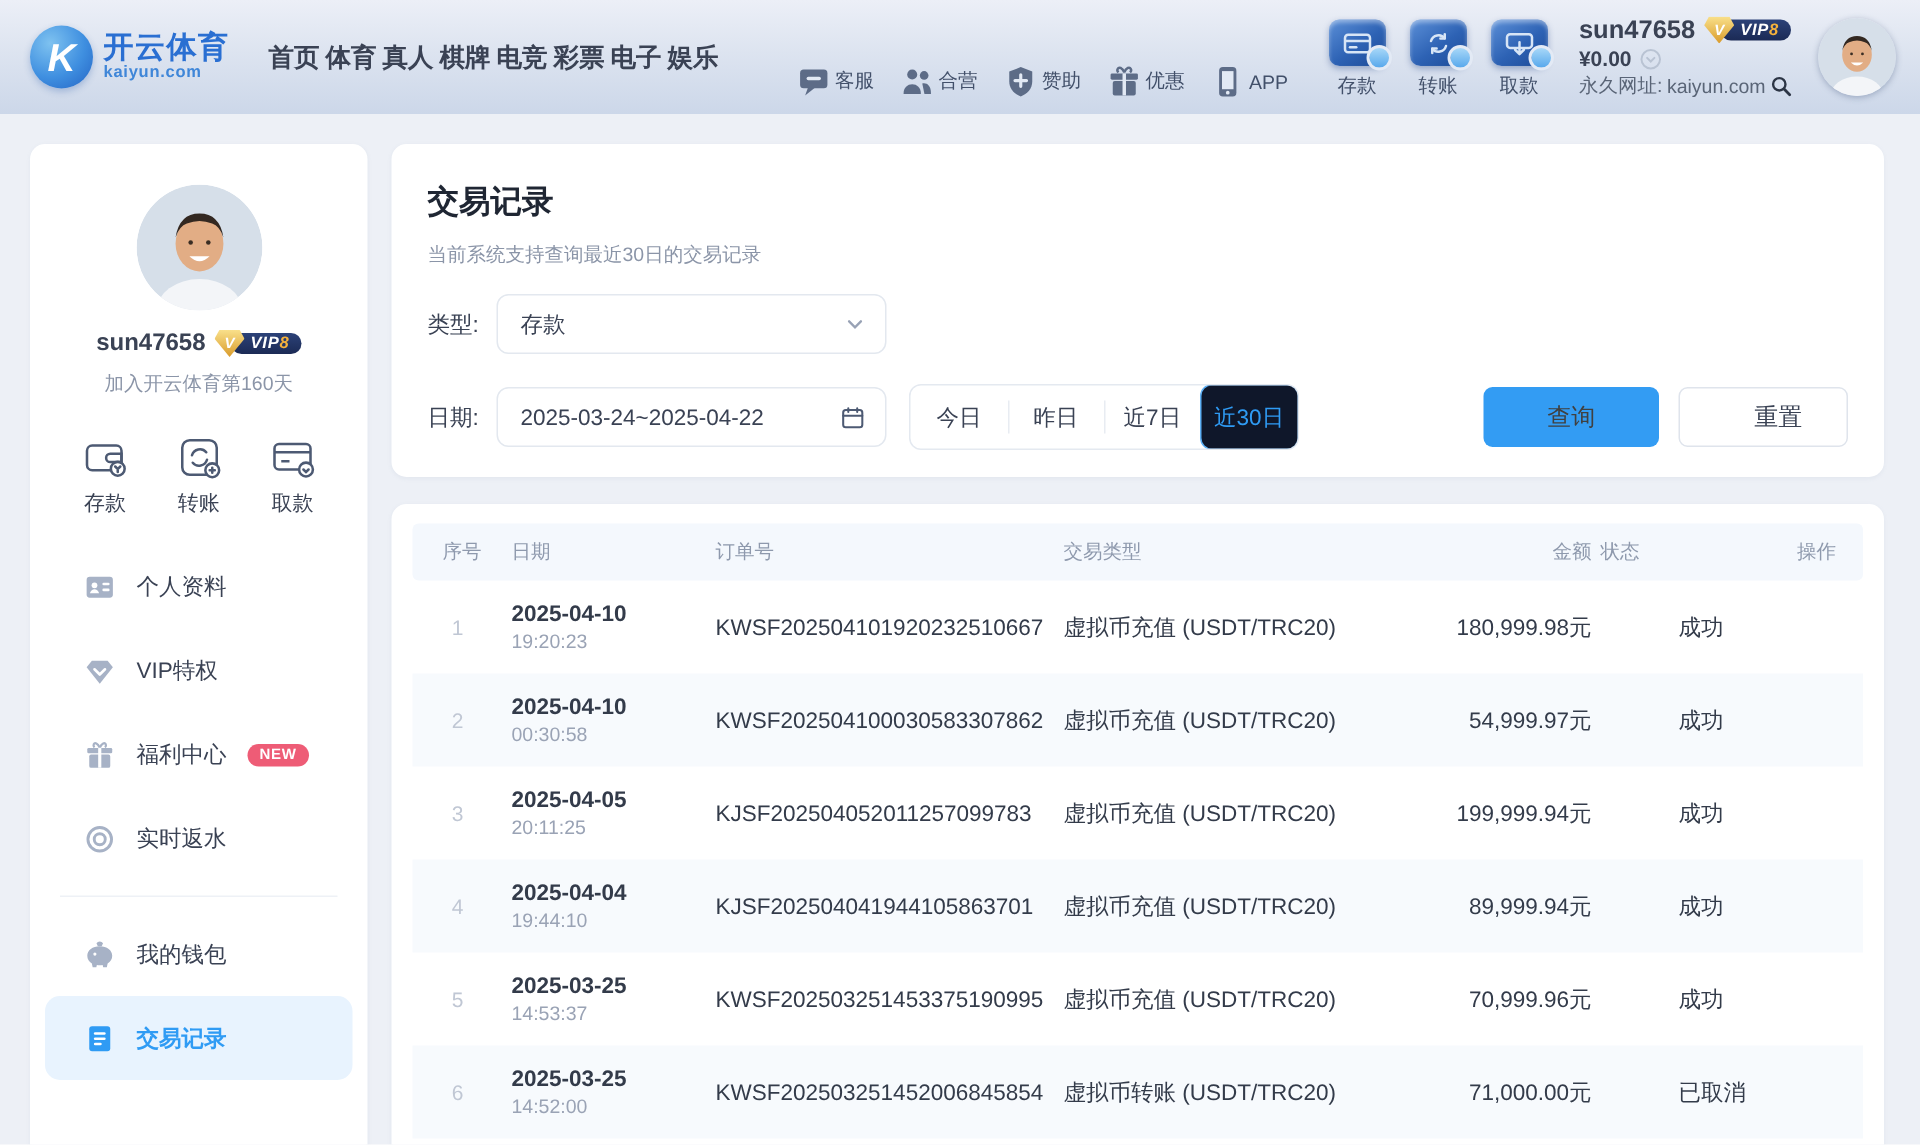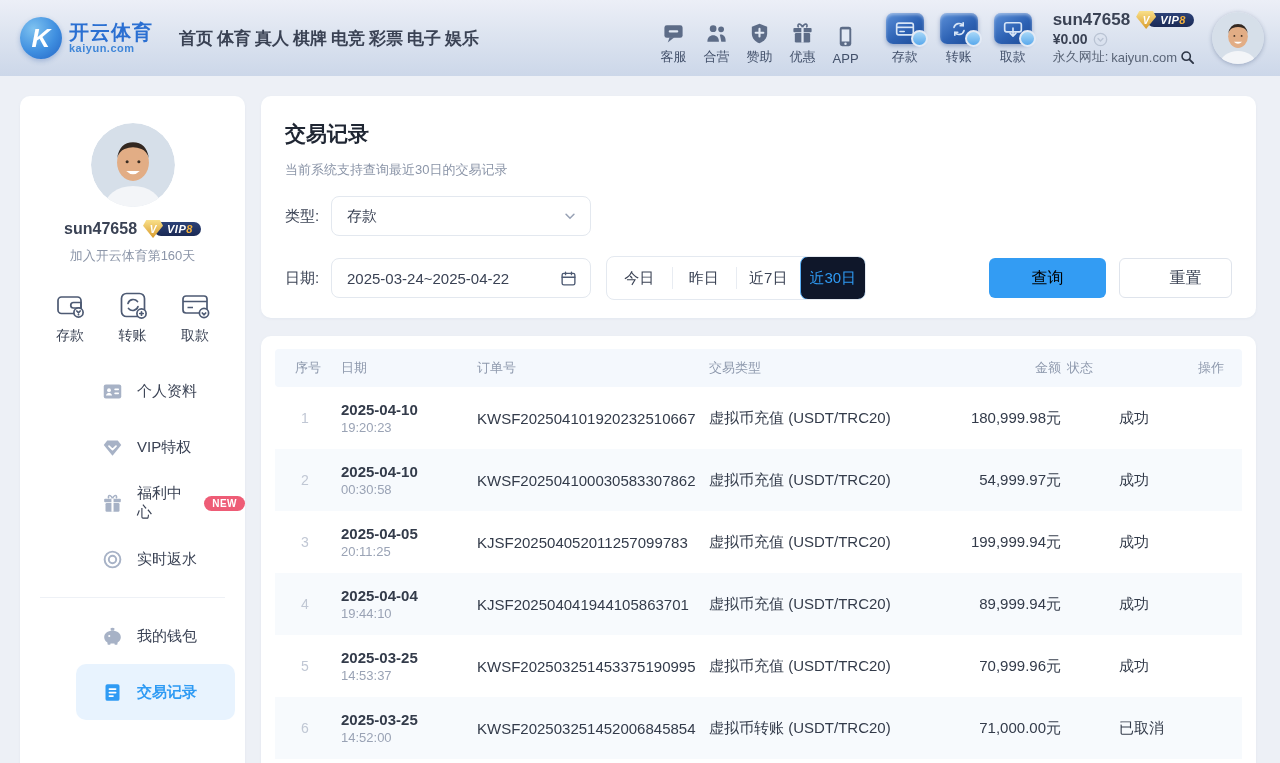--- a/index.html
+++ b/index.html
@@ -24,21 +24,21 @@
     box-shadow:0 2px 5px rgba(40,90,170,.3);
   }
   .logo-text { line-height:1.05; }
   .logo-brand { font-size:20px; font-weight:bold; color:#2a6fd2; letter-spacing:1px; }
   .logo-domain { font-size:11px; font-weight:bold; color:#3f86d8; letter-spacing:.5px; }
 
   .main-nav { display:flex; gap:4px; margin-left:26px; }
   .nav-item { font-size:17px; font-weight:600; color:#3a4254; cursor:pointer; white-space:nowrap; }
 
   .topbar-right { margin-left:auto; display:flex; align-items:flex-end; gap:17px; }
-  .qicon { display:flex; flex-direction:column; align-items:center; gap:3px; cursor:pointer; }
+  .qicon { display:flex; flex-direction:row; align-items:center; gap:3px; cursor:pointer; }
   .qicon .icon { color:#5d6c87; height:24px; display:flex; align-items:flex-end; }
   .qlabel { font-size:13px; color:#42506a; white-space:nowrap; }
 
   .wallet-group { display:flex; align-items:flex-end; gap:16px; margin-left:10px; }
   .waction { display:flex; flex-direction:column; align-items:center; gap:4px; cursor:pointer; }
   .cube {
     width:38px; height:31px; border-radius:7px; position:relative;
     background:linear-gradient(145deg,#5c90d8 0%,#2d62b4 55%,#1d4a96 100%);
     box-shadow:inset 0 2px 3px rgba(255,255,255,.4), 0 2px 4px rgba(25,60,130,.35);
     display:flex; align-items:center; justify-content:center;
@@ -80,21 +80,21 @@
   }
   .profile { text-align:center; padding-top:27px; }
   .avatar-side { width:84px; height:84px; border-radius:50%; overflow:hidden; margin:0 auto; cursor:pointer; }
   .profile-name-row { display:flex; align-items:center; justify-content:center; gap:6px; margin-top:13px; }
   .profile-name { font-size:16px; font-weight:600; color:#3a4254; }
   .profile-joined { margin-top:9px; font-size:13px; color:#8b95a8; }
   .sb-quick { display:flex; justify-content:space-between; padding:0 34px; margin-top:24px; }
   .sb-qitem { display:flex; flex-direction:column; align-items:center; gap:6px; cursor:pointer; color:#4d5a73; }
   .sb-qitem .qlabel { font-size:14px; color:#3a4254; }
 
-  .menu { margin-top:18px;padding-left:46px; }
+  .menu { margin-top:18px; }
   .menu-item {
     height:56px; display:flex; align-items:center; gap:14px; padding-left:36px;
     cursor:pointer; color:#a7b2c6; position:relative;
   }
   .menu-item .mlabel { font-size:15px; color:#3a4254; }
   .menu-item.active { margin:0 10px; padding-left:26px; border-radius:10px; background:#e8f3fe; color:#2f9bf4; }
   .menu-item.active .mlabel { color:#2f9bf4; font-weight:600; }
   .new-badge {
     background:#ee5c76; color:#fff; font-size:10px; font-weight:bold;
     padding:2px 8px; border-radius:9px; letter-spacing:.5px;
@@ -126,21 +126,21 @@
   }
   .seg-item + .seg-item::before {
     content:""; position:absolute; left:0; top:10px; bottom:10px; width:1px; background:#e8ecf2;
   }
   .seg-item.active {
     color:#2f9bf4; border:1px solid #5db0f5; border-radius:8px; margin:-1px; z-index:1; background:#0f172a;
   }
   .seg-item.active::before { display:none; }
   .btn-query {
     margin-left:auto; width:117px; height:40px; border:none; border-radius:6px;
-    background:#339cf3; color:#000000; font-size:16px; cursor:pointer;
+    background:#339cf3; color:#404040; font-size:16px; cursor:pointer;
     font-family:inherit;
   }
   .btn-reset {
     margin-left:13px; width:113px; height:40px; border:1px solid #dfe4ec; border-radius:6px;
     background:#fff; color:#3a4254; font-size:16px; cursor:pointer; font-family:inherit;padding-left:20px;
   }
 
   .table-panel {
     position:absolute; left:261px; top:336px; width:995px; height:520px;
     background:#fff; border-radius:10px; padding:13px 14px 0;

